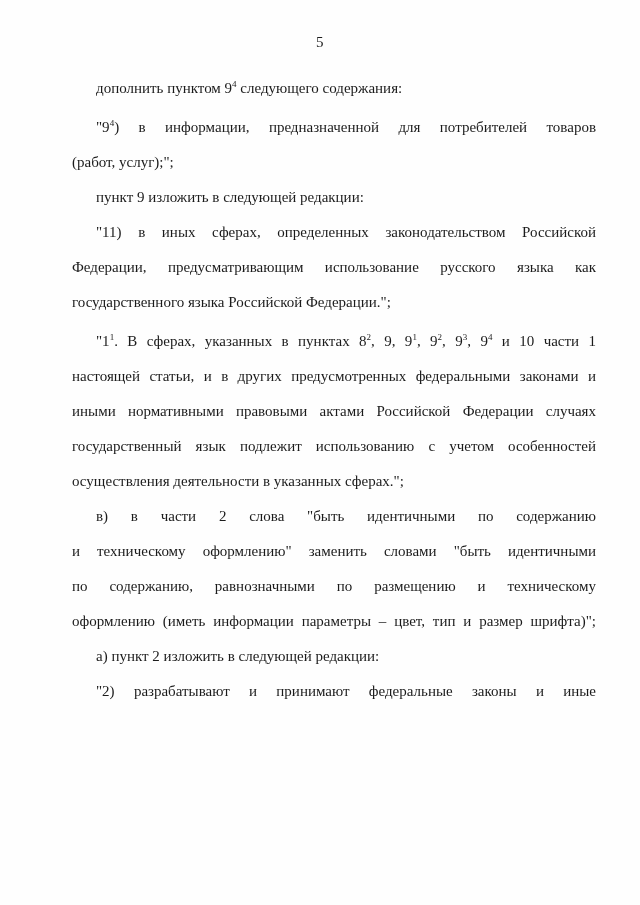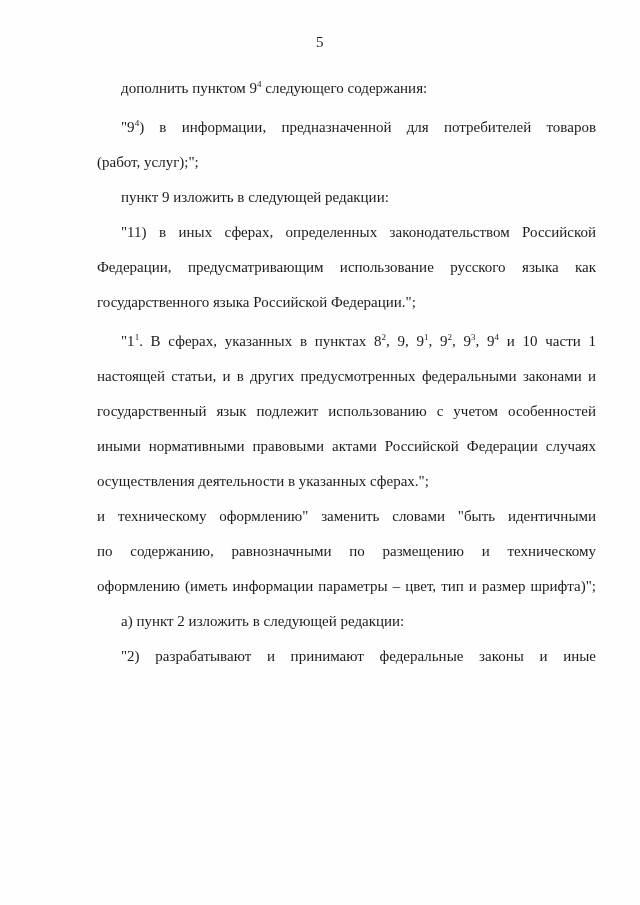--- a/index.html
+++ b/index.html
@@ -19,21 +19,20 @@
     overflow: hidden;
   }
   .page-number {
     padding-top: 30px;
     text-align: center;
     line-height: 25px;
     letter-spacing: 0.5px;
   }
   .content {
     padding: 12px 44px 0 72px;
-    margin-left: 25px;
   }
   .paragraph {
     margin: 0;
   }
   .line {
     line-height: 35px;
     white-space: normal;
   }
   .line.justify {
     text-align: justify;
@@ -64,25 +63,26 @@
         <div class="line indent"><span>пункт 9 изложить в следующей редакции:</span></div>
       </div>
       <div class="paragraph">
         <div class="line justify indent"><span>"11) в иных сферах, определенных законодательством Российской</span></div>
         <div class="line justify"><span>Федерации, предусматривающим использование русского языка как</span></div>
         <div class="line"><span>государственного языка Российской Федерации.";</span></div>
       </div>
       <div class="paragraph">
         <div class="line justify indent"><span>"1</span><span class="sup">1</span><span>. В сферах, указанных в пунктах 8</span><span class="sup">2</span><span>, 9, 9</span><span class="sup">1</span><span>, 9</span><span class="sup">2</span><span>, 9</span><span class="sup">3</span><span>, 9</span><span class="sup">4</span><span> и 10 части 1</span></div>
         <div class="line justify"><span>настоящей статьи, и в других предусмотренных федеральными законами и</span></div>
+        <div class="line justify"><span>иными нормативными правовыми актами Российской Федерации случаях</span></div>
         <div class="line justify"><span>государственный язык подлежит использованию с учетом особенностей</span></div>
-        <div class="line justify"><span>иными нормативными правовыми актами Российской Федерации случаях</span></div>
         <div class="line"><span>осуществления деятельности в указанных сферах.";</span></div>
       </div>
       <div class="paragraph">
+        <div class="line justify indent"><span>в) в части 2 слова "быть идентичными по содержанию</span></div>
         <div class="line justify"><span>и техническому оформлению" заменить словами "быть идентичными</span></div>
         <div class="line justify"><span>по содержанию, равнозначными по размещению и техническому</span></div>
         <div class="line justify"><span>оформлению (иметь информации параметры – цвет, тип и размер шрифта)";</span></div>
       </div>
       <div class="paragraph">
         <div class="line indent"><span>а) пункт 2 изложить в следующей редакции:</span></div>
       </div>
       <div class="paragraph">
         <div class="line justify indent"><span>"2) разрабатывают и принимают федеральные законы и иные</span></div>
       </div>

